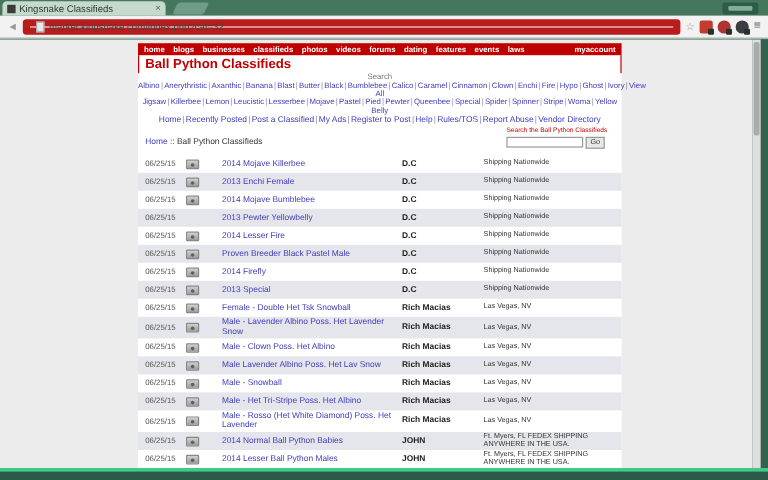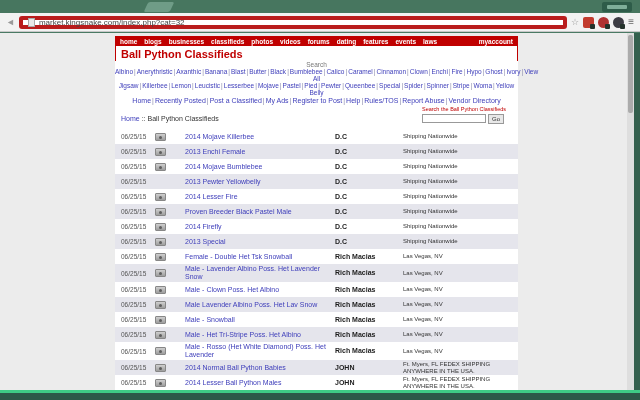--- a/index.html
+++ b/index.html
@@ -12,21 +12,21 @@
        border-radius:4px 4px 0 0;display:flex;align-items:center;padding:0 4px;gap:3px;}
   .favicon{width:7px;height:7px;background:#3a3a3a;flex:0 0 auto;}
   .tab-title{font-size:8px;color:#2c3a33;white-space:nowrap;overflow:hidden;text-overflow:ellipsis;flex:1;}
   .tab-close{font-size:8px;color:#5c6e65;line-height:8px;}
   .newtab{position:absolute;top:2px;left:146px;width:26px;height:10px;background:#6f9c87;transform:skewX(-25deg);border-radius:2px;}
   .desk-badge{position:absolute;top:2px;right:8px;width:30px;height:10px;background:#2e5c49;border-radius:2px;}
   .desk-badge i{display:block;margin:3px 5px;height:4px;background:#7fae99;border-radius:1px;}
 
   .toolbar{position:absolute;top:13px;left:0;width:640px;height:19px;background:#f2f2f2;border-bottom:1px solid #c9c9c9;display:flex;align-items:center;padding:0 6px;gap:4px;}
   .navbtn{color:#9a9a9a;font-size:9px;line-height:9px;}
-  .omnibox{flex:1;height:13px;background:#fff;border:4px solid #b91c1c;border-radius:3px;display:flex;align-items:center;padding:0 5px;gap:4px;}
+  .omnibox{flex:1;height:13px;background:#fff;border:6px solid #b91c1c;border-radius:3px;display:flex;align-items:center;padding:0 5px;gap:4px;}
   .pageico{width:7px;height:9px;background:#e8e8e8;border:1px solid #aaa;}
   .url{font-size:8px;color:#444;white-space:nowrap;overflow:hidden;}
   .star{color:#9a9a9a;font-size:9px;}
   .ext{position:relative;width:11px;height:11px;border-radius:2px;}
   .ext.e1{background:#c23b2e;}
   .ext.e2{background:#b03232;border-radius:50%;}
   .ext.e3{background:#3c3c44;border-radius:50%;}
   .ext b{position:absolute;right:-1px;bottom:-1px;width:5px;height:5px;background:#24322b;border-radius:1px;}
   .menu{color:#666;font-size:10px;line-height:10px;}
 
@@ -75,20 +75,25 @@
   .title-link{color:#3d3dba;text-decoration:none;}
   .c-seller{flex:0 0 auto;width:68px;font-size:7px;font-weight:bold;color:#1c1c1c;line-height:8px;}
   .c-loc{flex:1;font-size:6px;line-height:6.5px;color:#333;padding-right:6px;}
 </style>
 </head>
 <body>
 
 <div id="screen">
 
   <div class="tabstrip">
+    <div class="tab">
+      <span class="favicon"></span>
+      <span class="tab-title">Kingsnake Classifieds</span>
+      <span class="tab-close">×</span>
+    </div>
     <div class="newtab"></div>
     <div class="desk-badge">
         <i></i>
       </div>
   </div>
 
   <div class="toolbar">
     <span class="navbtn">◄</span>
     <div class="omnibox">
       <span class="pageico"></span>

